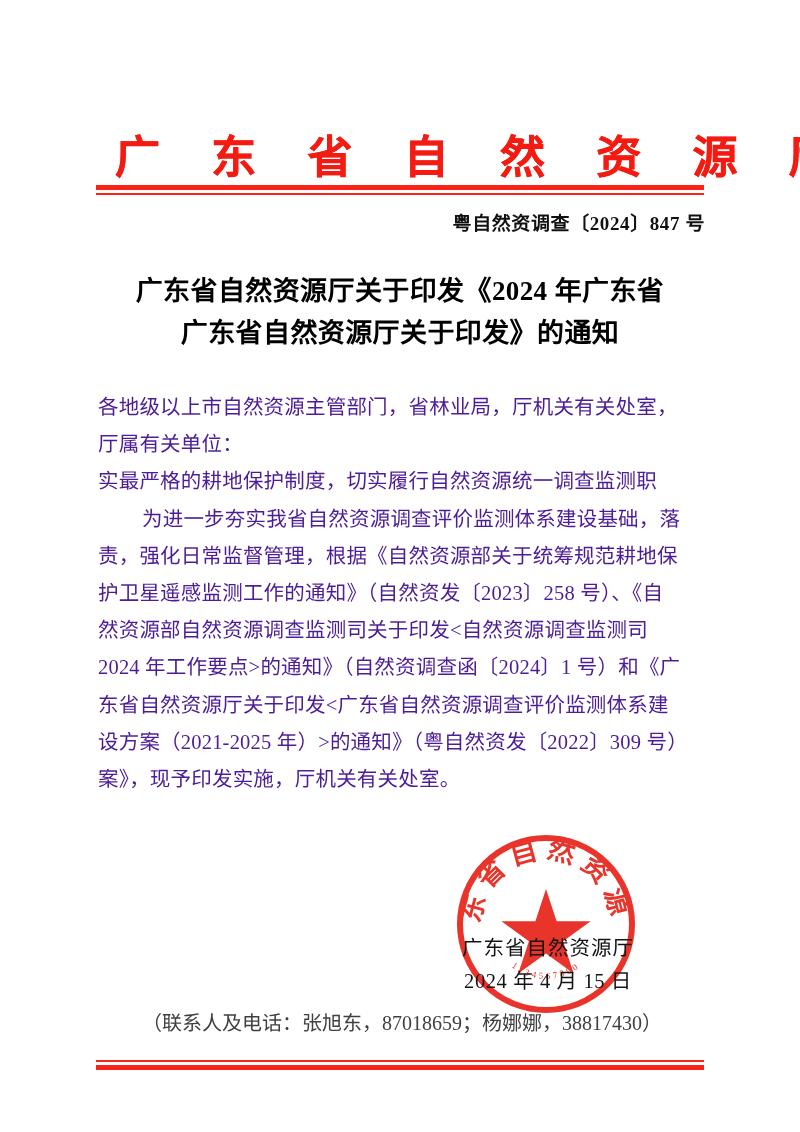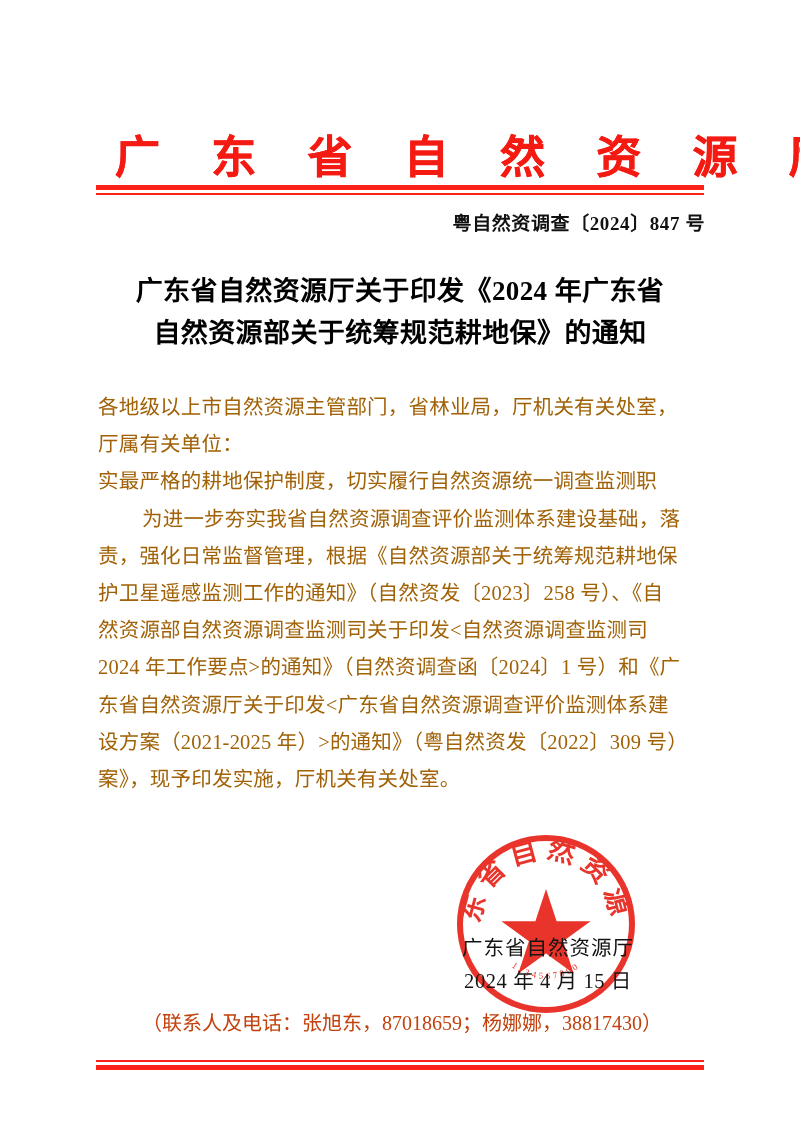--- a/index.html
+++ b/index.html
@@ -87,21 +87,21 @@
   .doc-title div { white-space: nowrap; }
 
   
   .body-block {
     position: absolute;
     left: 98px;
     top: 389px;
     width: 608px;
     font-size: 20.5px;
     line-height: 37.2px;
-    color: #a16207;
+    color: #4c1d95;
     letter-spacing: 0.2px;
   }
   .body-line {
     white-space: nowrap;
     height: 37.2px;
   }
   .body-line.indent { text-indent: 44px; }
 
   
   .sign-block {
@@ -133,21 +133,21 @@
 
   
   .contact {
     position: absolute;
     left: 98px;
     top: 1008px;
     width: 608px;
     text-align: center;
     font-size: 20px;
     line-height: 30px;
-    color: #c2410c;
+    color: #404040;
     white-space: nowrap;
     z-index: 4;
   }
 
   
   .foot-rule-thin {
     position: absolute;
     left: 96px;
     top: 1060px;
     width: 608px;
@@ -170,21 +170,21 @@
 
   <div class="masthead">广 东 省 自 然 资 源 厅</div>
 
   <div class="rule-thick"></div>
   <div class="rule-thin"></div>
 
   <div class="docnum">粤自然资调查〔2024〕847 号</div>
 
   <div class="doc-title">
     <div>广东省自然资源厅关于印发《2024 年广东省</div>
-    <div>自然资源部关于统筹规范耕地保》的通知</div>
+    <div>广东省自然资源厅关于印发》的通知</div>
   </div>
 
   <div class="body-block" id="body-block">
       <div class="body-line">各地级以上市自然资源主管部门，省林业局，厅机关有关处室，</div>
       <div class="body-line">厅属有关单位：</div>
       <div class="body-line">实最严格的耕地保护制度，切实履行自然资源统一调查监测职</div>
       <div class="body-line indent">为进一步夯实我省自然资源调查评价监测体系建设基础，落</div>
       <div class="body-line">责，强化日常监督管理，根据《自然资源部关于统筹规范耕地保</div>
       <div class="body-line">护卫星遥感监测工作的通知》（自然资发〔2023〕258 号）、《自</div>
       <div class="body-line">然资源部自然资源调查监测司关于印发&lt;自然资源调查监测司</div>

